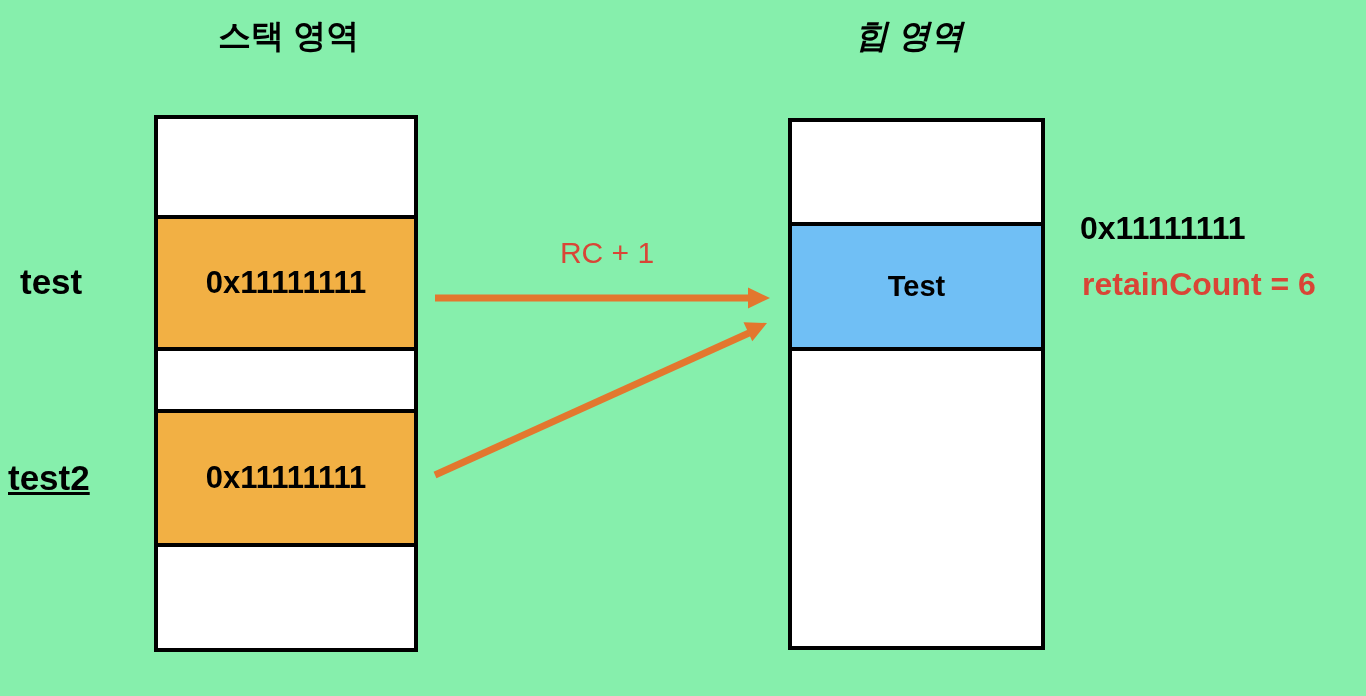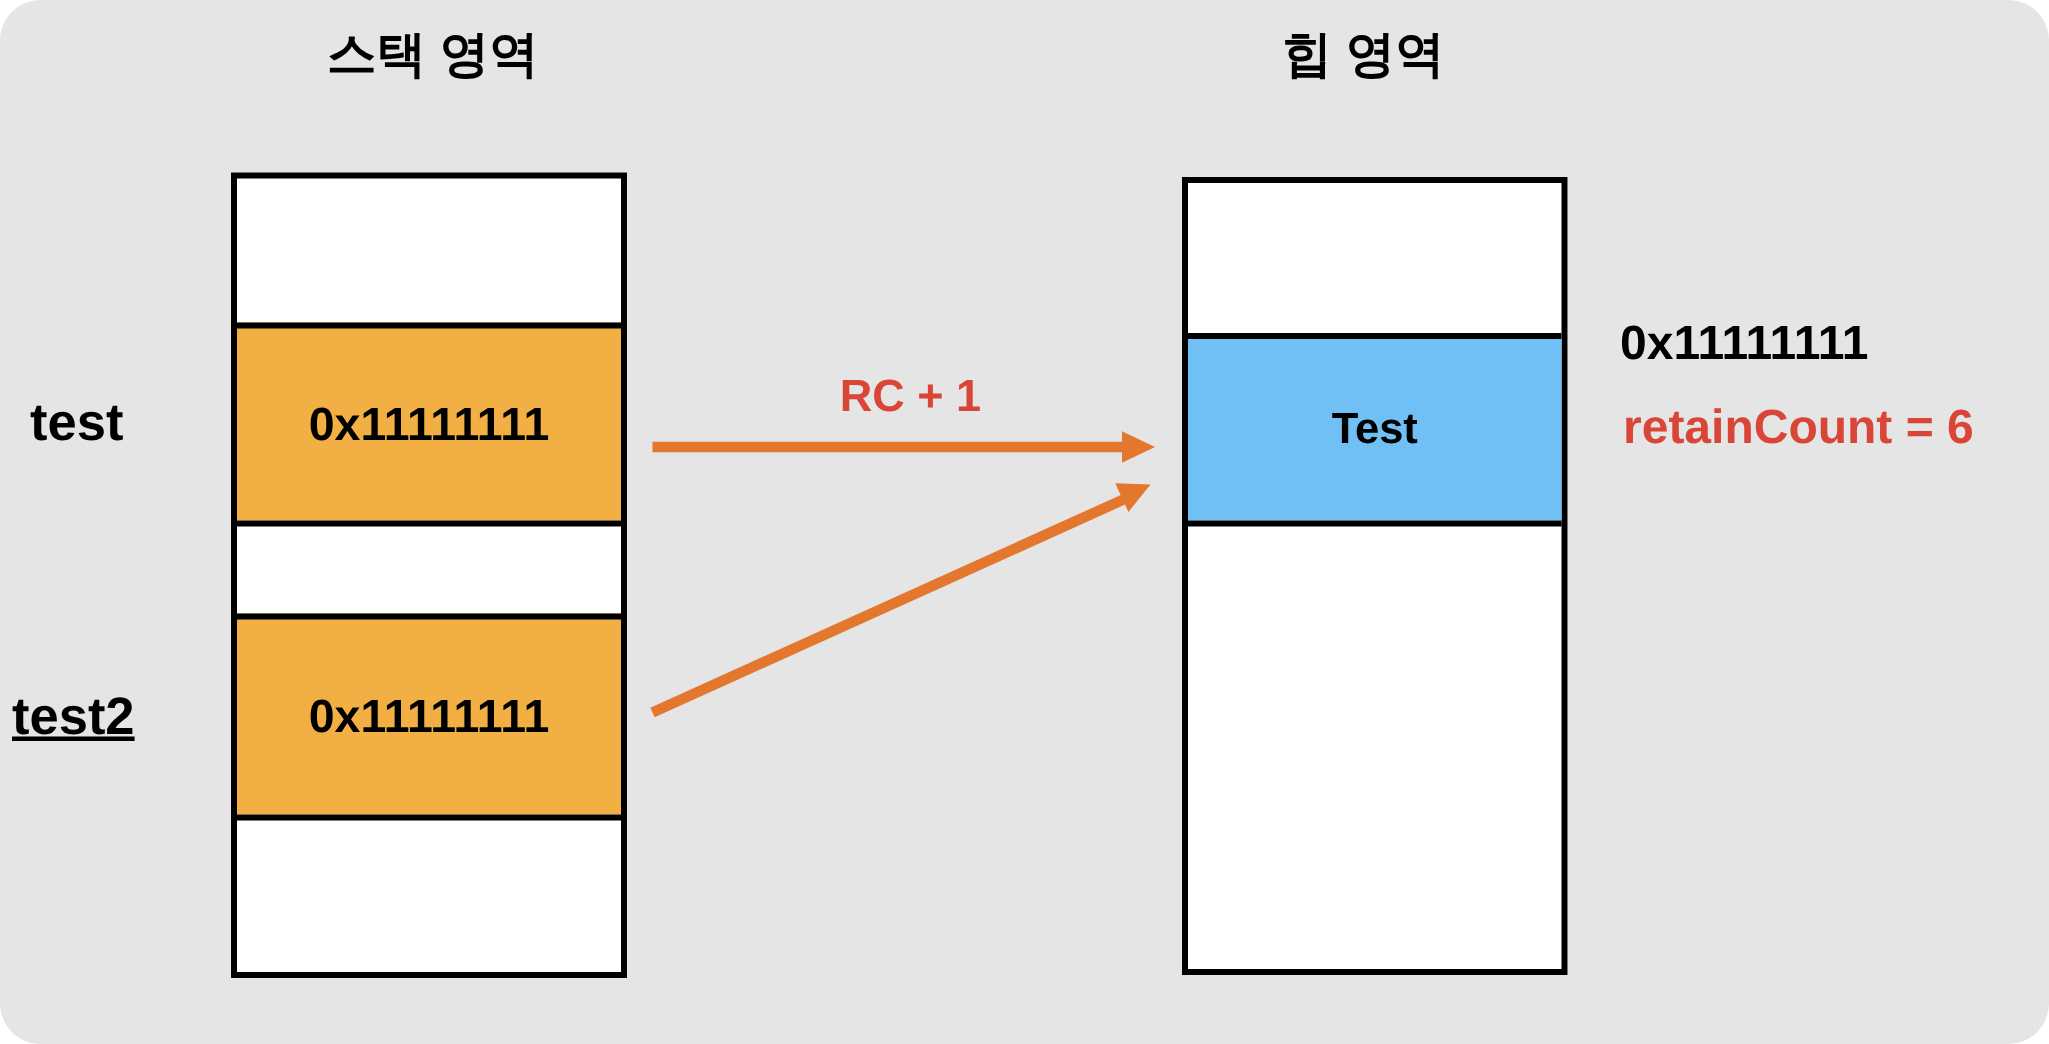--- a/index.html
+++ b/index.html
@@ -4,36 +4,35 @@
 <style>
   html, body {
     margin: 0;
     padding: 0;
     background: #ffffff;
   }
   .canvas {
     position: relative;
     width: 1366px;
     height: 696px;
-    background: #e5e5e5;
+    background: #86efac;
     font-family: "Liberation Sans", sans-serif;
     color: #000000;
     overflow: hidden;
-    border-radius: 27px;
   }
   .area-title {
     position: absolute;
     top: 14px;
     font-size: 33px;
     font-weight: 700;
     color: #000000;
     white-space: nowrap;
   }
   .stack-title { left: 218px; }
-  .heap-title  { left: 855px; }
+  .heap-title  { left: 855px; font-style: italic; }
 
   .mem-column {
     position: absolute;
     box-sizing: border-box;
     border: 4px solid var(--line-black, #000);
     background: #ffffff;
     display: flex;
     flex-direction: column;
   }
   .stack-column {
@@ -71,24 +70,23 @@
   }
   .test-label  { left: 20px; top: 262px; }
   .test2-label { left: 8px;  top: 458px; text-decoration: underline; }
 
   .rc-label {
     position: absolute;
     left: 546px; top: 236px;
     width: 122px;
     text-align: center;
     font-size: 30px;
-    font-weight: 700;
+    font-weight: 400;
     color: var(--label-red, #D94536);
     white-space: nowrap;
-    margin-top: 12px;
   }
   .heap-address {
     position: absolute;
     left: 1080px; top: 210px;
     font-size: 32px;
     font-weight: 700;
     color: #000000;
     white-space: nowrap;
   }
   .retain-count {

